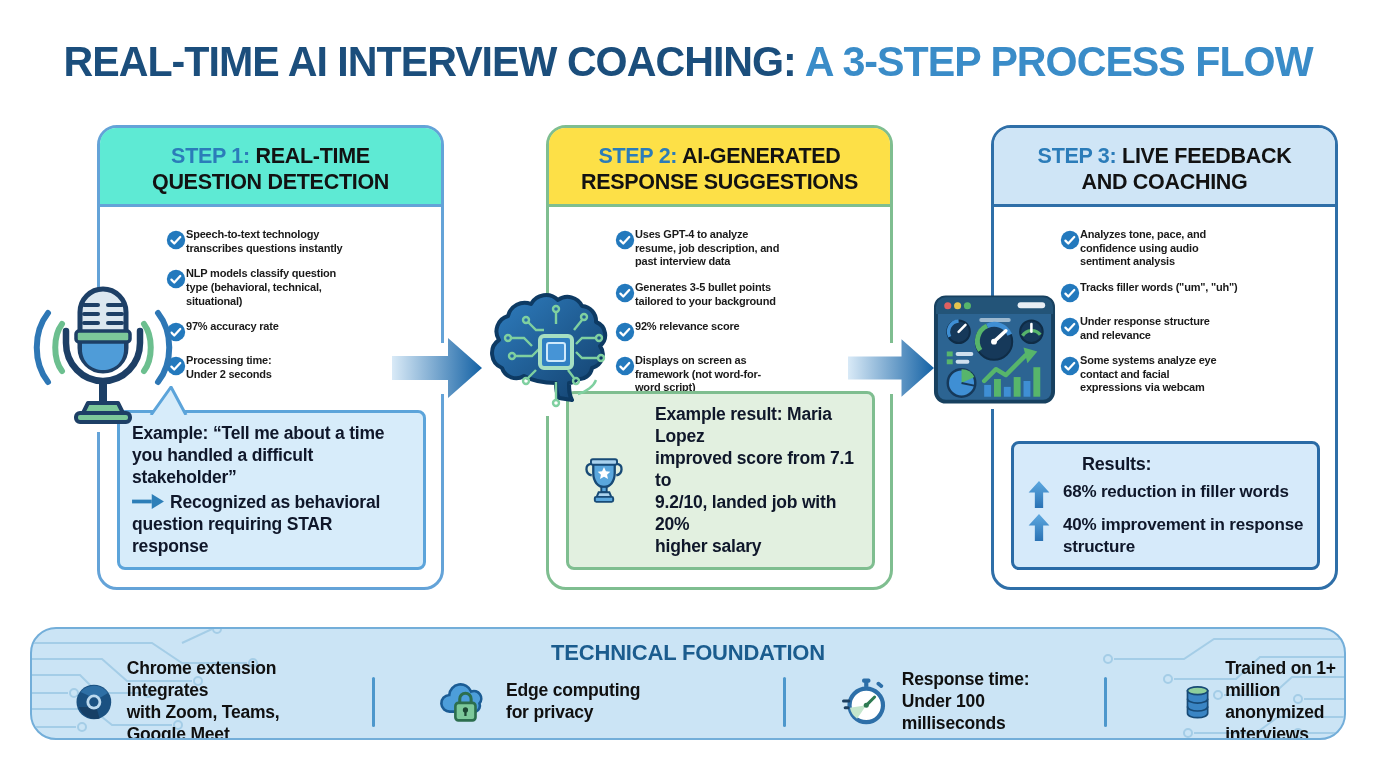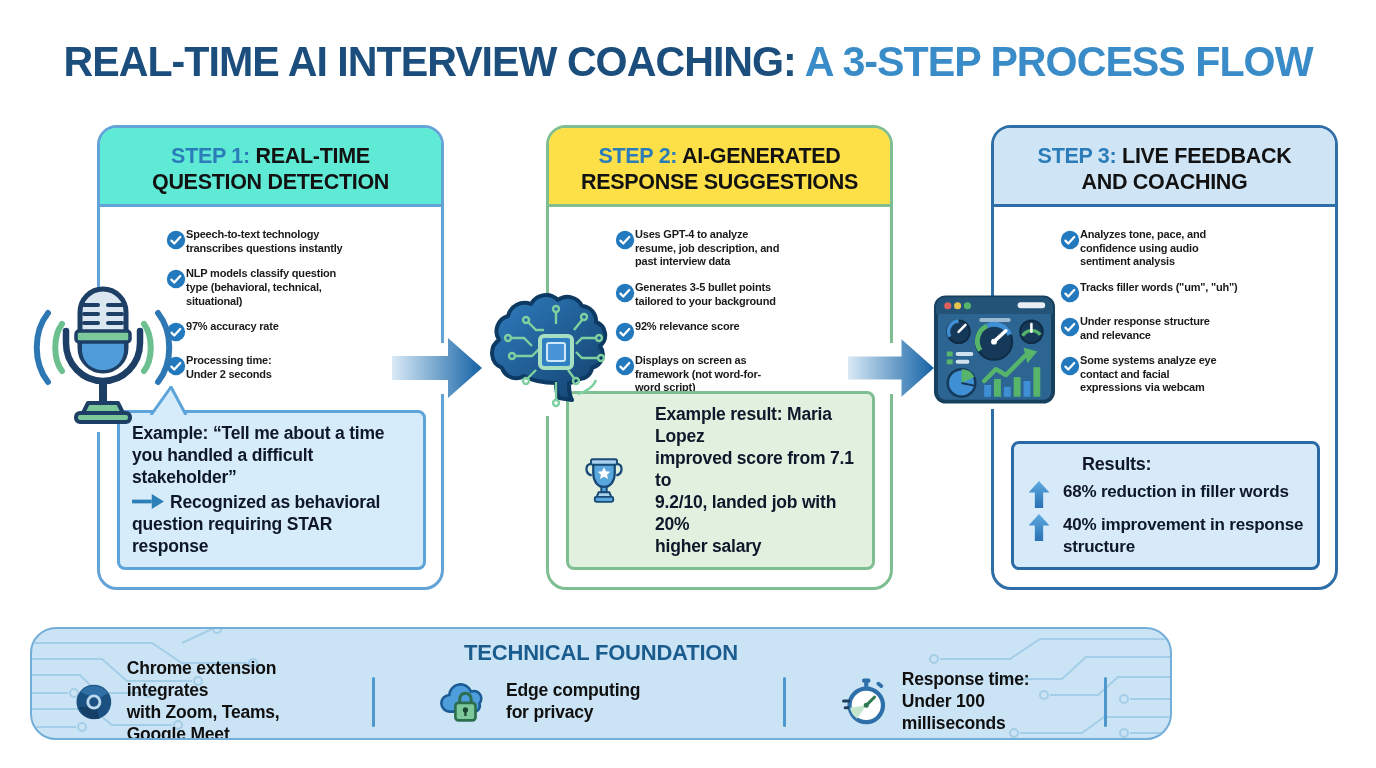--- a/index.html
+++ b/index.html
@@ -44,21 +44,21 @@
   .res-row{display:flex;gap:13px;margin-top:6px;align-items:flex-start;font-size:17px;}
   .up-arrow{width:22px;height:27px;flex:0 0 22px;}
   .trophy{width:46px;height:50px;flex:0 0 46px;}
 
   
   .gap{position:absolute;width:12px;background:#fff;z-index:3;}
   .float-icon{position:absolute;z-index:4;}
   .flow-arrow{position:absolute;z-index:4;width:90px;height:64px;top:336px;}
 
   
-  .footer{position:absolute;left:30px;top:627px;width:1142px;height:113px;box-sizing:border-box;
+  .footer{position:absolute;left:30px;top:627px;width:1316px;height:113px;box-sizing:border-box;
           background:#cbe4f5;border:2.5px solid #73aed9;border-radius:26px;overflow:hidden;}
   .footer-title{position:relative;z-index:2;text-align:center;margin-top:11px;font-size:22px;
           font-weight:bold;letter-spacing:-0.2px;color:#1b5c8e;}
   .footer-items{position:relative;z-index:2;display:flex;align-items:center;margin-top:5px;height:62px;gap:30px;}
   .f-item{display:flex;align-items:center;gap:13px;font-size:17.5px;font-weight:bold;
           letter-spacing:-0.2px;line-height:1.25;color:#101010;box-sizing:border-box;}
   .f1{flex:0 0 310px;padding-left:42px;}
   .f2{flex:0 0 348px;padding-left:32px;}
   .f3{flex:0 0 258px;padding-left:26px;}
   .f4{flex:1 1 auto;padding-left:46px;}

